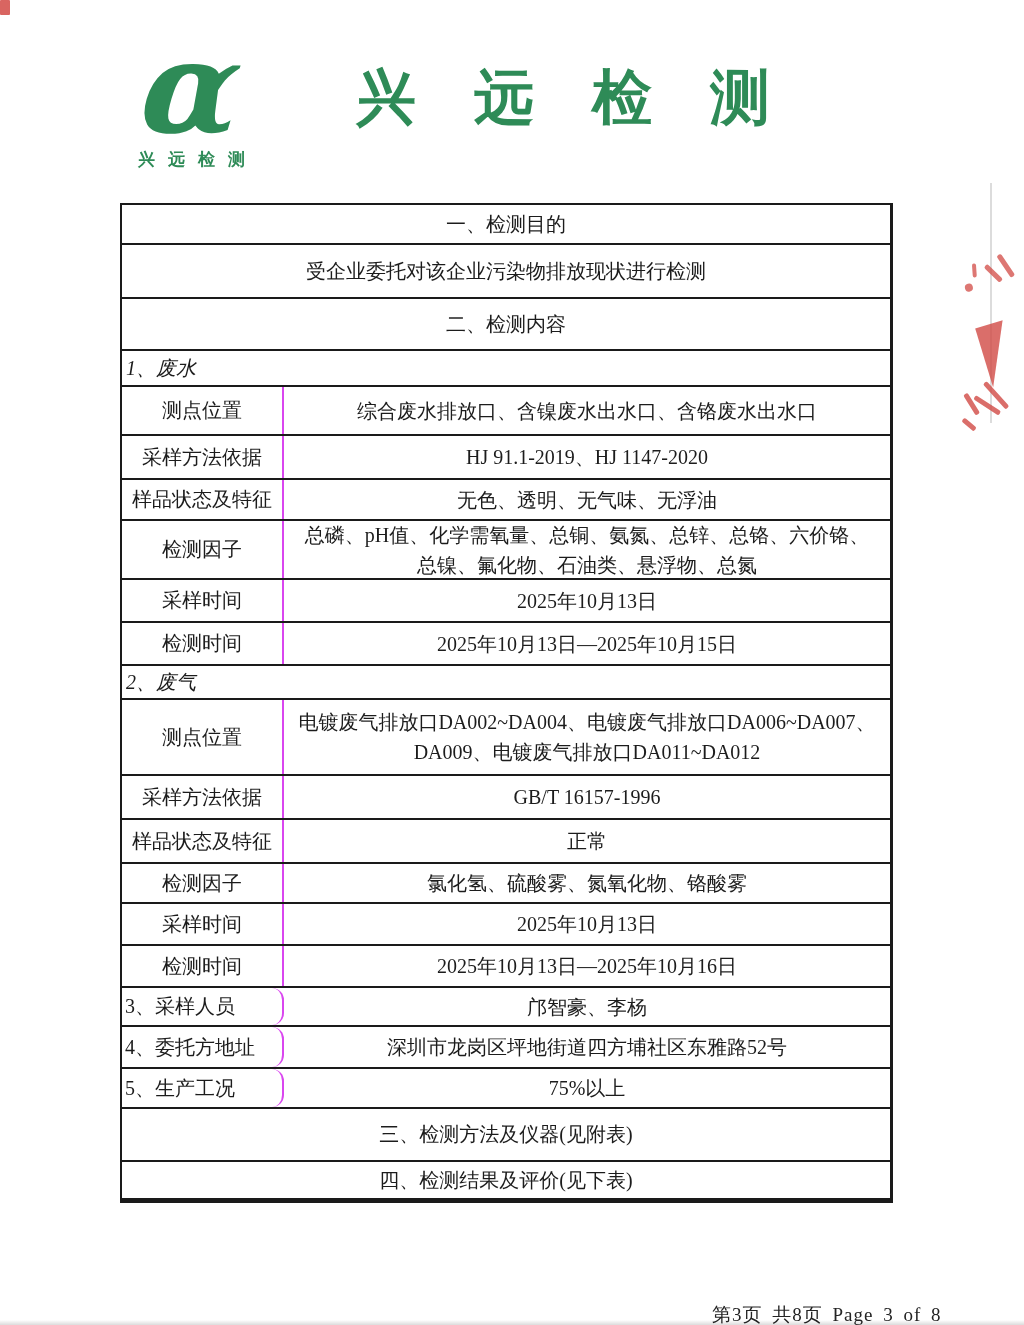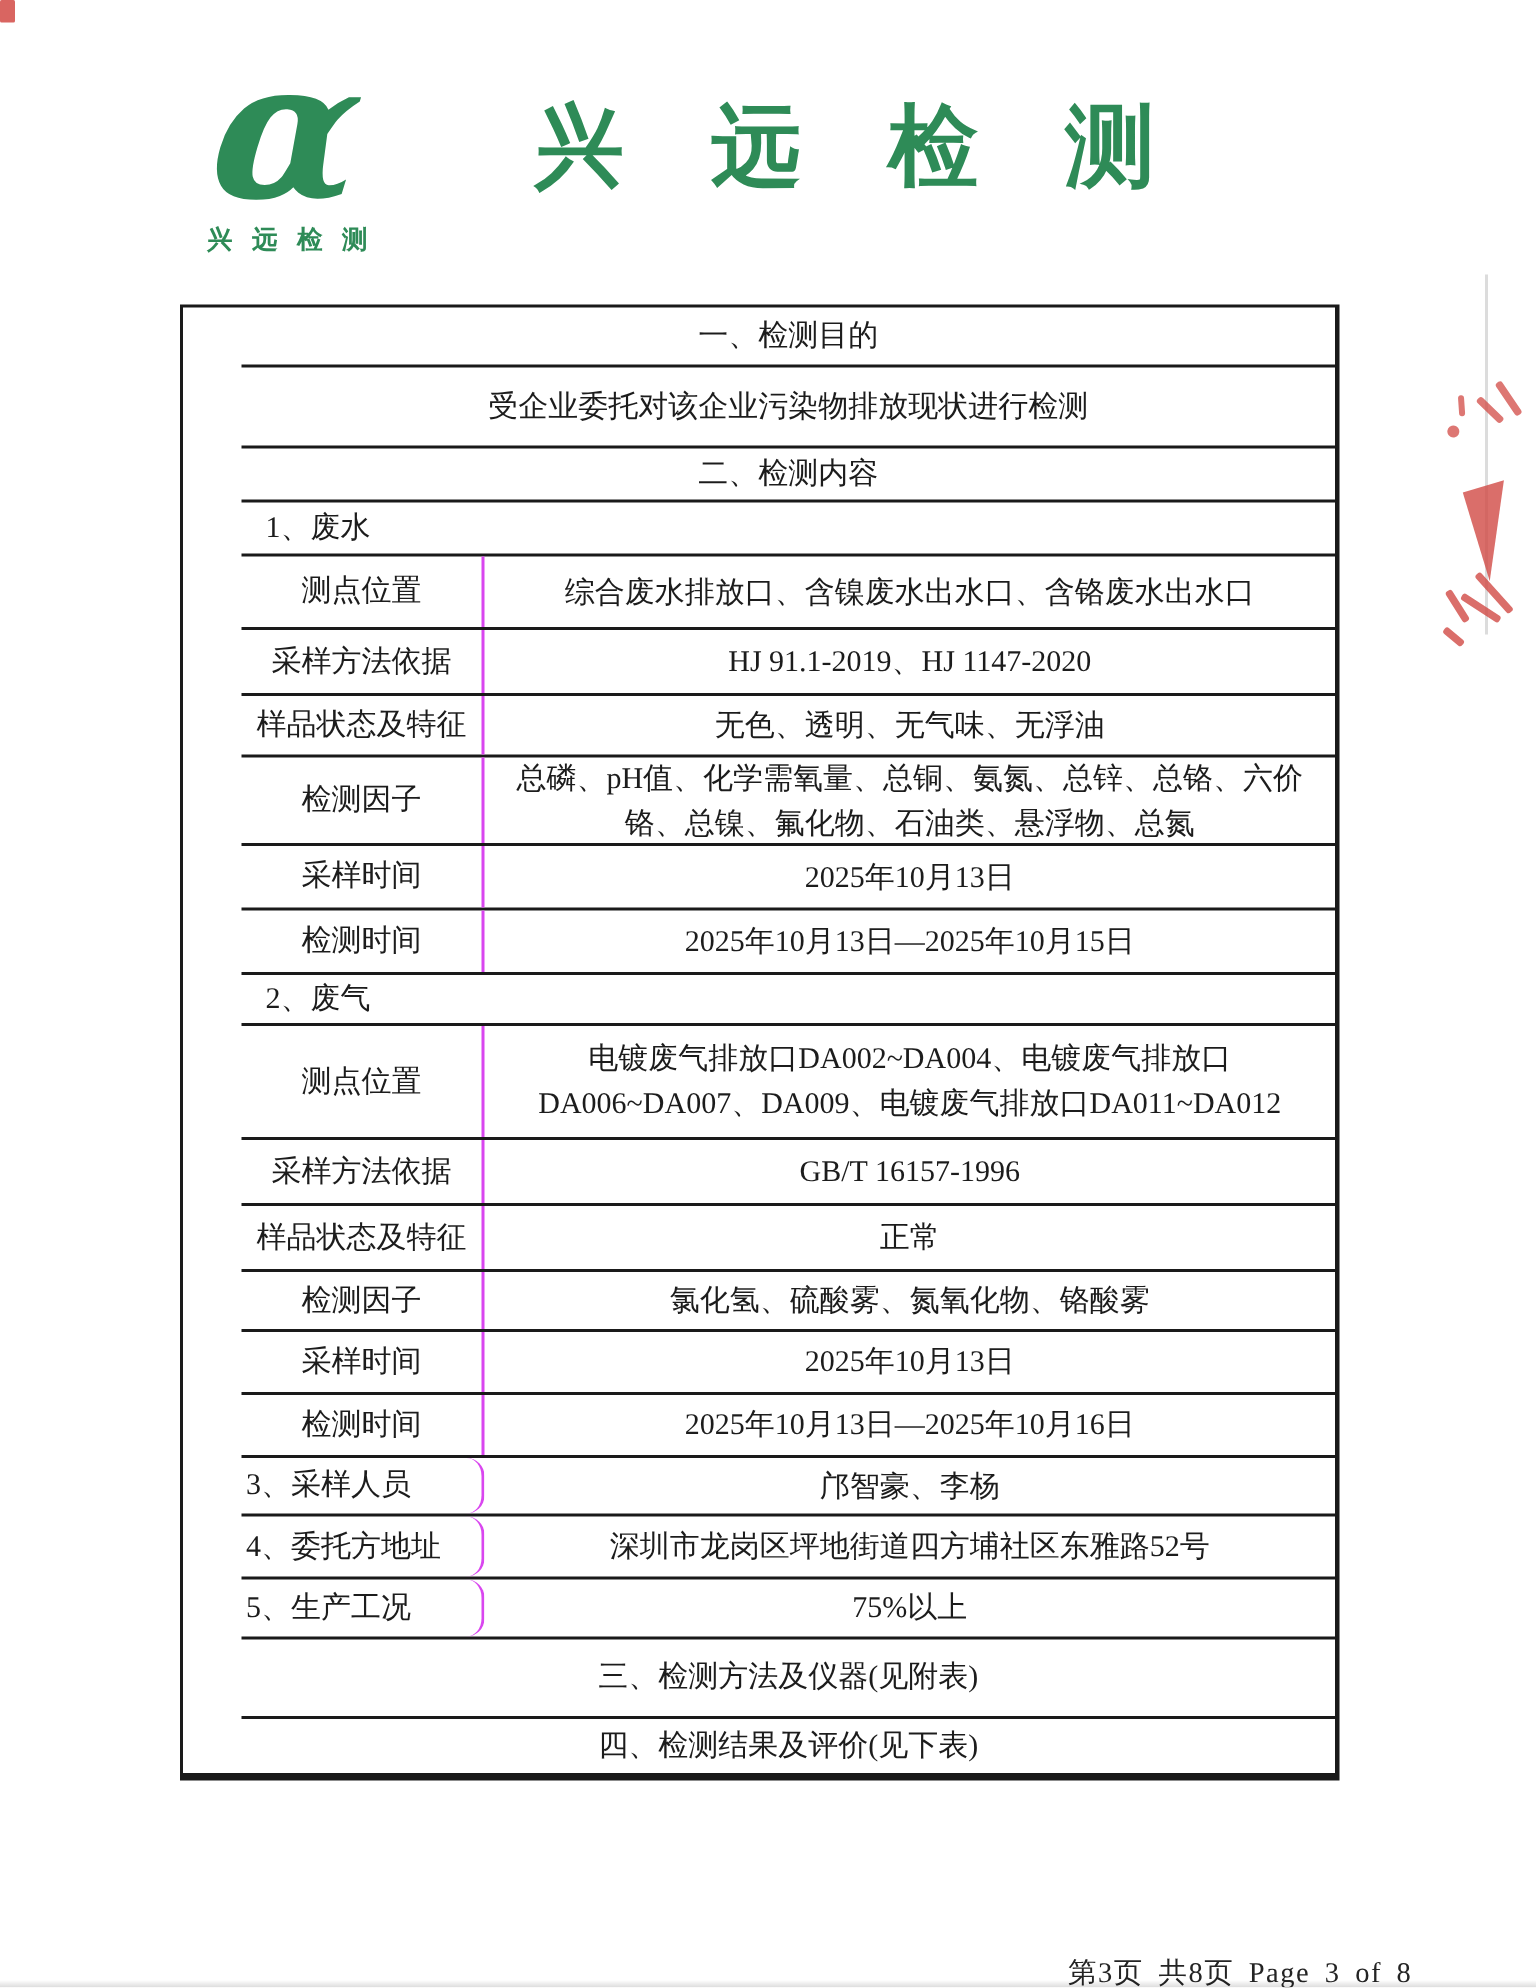--- a/index.html
+++ b/index.html
@@ -36,27 +36,27 @@
   
   .report-table{
     position:absolute;left:120px;top:203px;width:773px;
     border:2px solid #1a1a1a;
     border-right-width:3px;
     border-bottom-width:5px;
     box-sizing:border-box;
     background:#fff;
     font-size:20px;
   }
-  .tr{display:flex;box-sizing:border-box;align-items:stretch;margin-left:39px;}
+  .tr{display:flex;box-sizing:border-box;align-items:stretch;}
   .tr + .tr{border-top:2px solid #1a1a1a;}
   .cell{
     flex:1;display:flex;align-items:center;justify-content:center;
     text-align:center;padding:2px 10px;box-sizing:border-box;line-height:1.45;
   }
-  .cell.left{justify-content:flex-start;text-align:center;padding-left:16px;}
+  .cell.left{justify-content:flex-start;text-align:center;padding-left:4px;font-style:italic;}
   .th{
     width:162px;flex:0 0 162px;
     border-right:2px solid #d946ef;
     display:flex;align-items:center;justify-content:center;
     text-align:center;box-sizing:border-box;padding:2px 4px;line-height:1.35;
   }
   .th.numbered{justify-content:flex-start;text-align:left;padding-left:3px;border-radius:12px;}
   .td{
     flex:1;display:flex;align-items:center;justify-content:center;
     text-align:center;padding:0 14px;box-sizing:border-box;line-height:1.5;
@@ -125,21 +125,21 @@
   <div class="stamp-f4"></div>
 
   <div class="report-table">
 
     <div class="tr" style="height:38px">
       <div class="cell">一、检测目的</div>
     </div>
     <div class="tr" style="height:54px">
       <div class="cell">受企业委托对该企业污染物排放现状进行检测</div>
     </div>
-    <div class="tr" style="height:36px">
+    <div class="tr" style="height:52px">
       <div class="cell">二、检测内容</div>
     </div>
 
     <div class="tr" style="height:36px">
       <div class="cell left">1、废水</div>
     </div>
     <div class="tr" style="height:49px">
       <div class="th">测点位置</div>
       <div class="td">综合废水排放口、含镍废水出水口、含铬废水出水口</div>
     </div>

